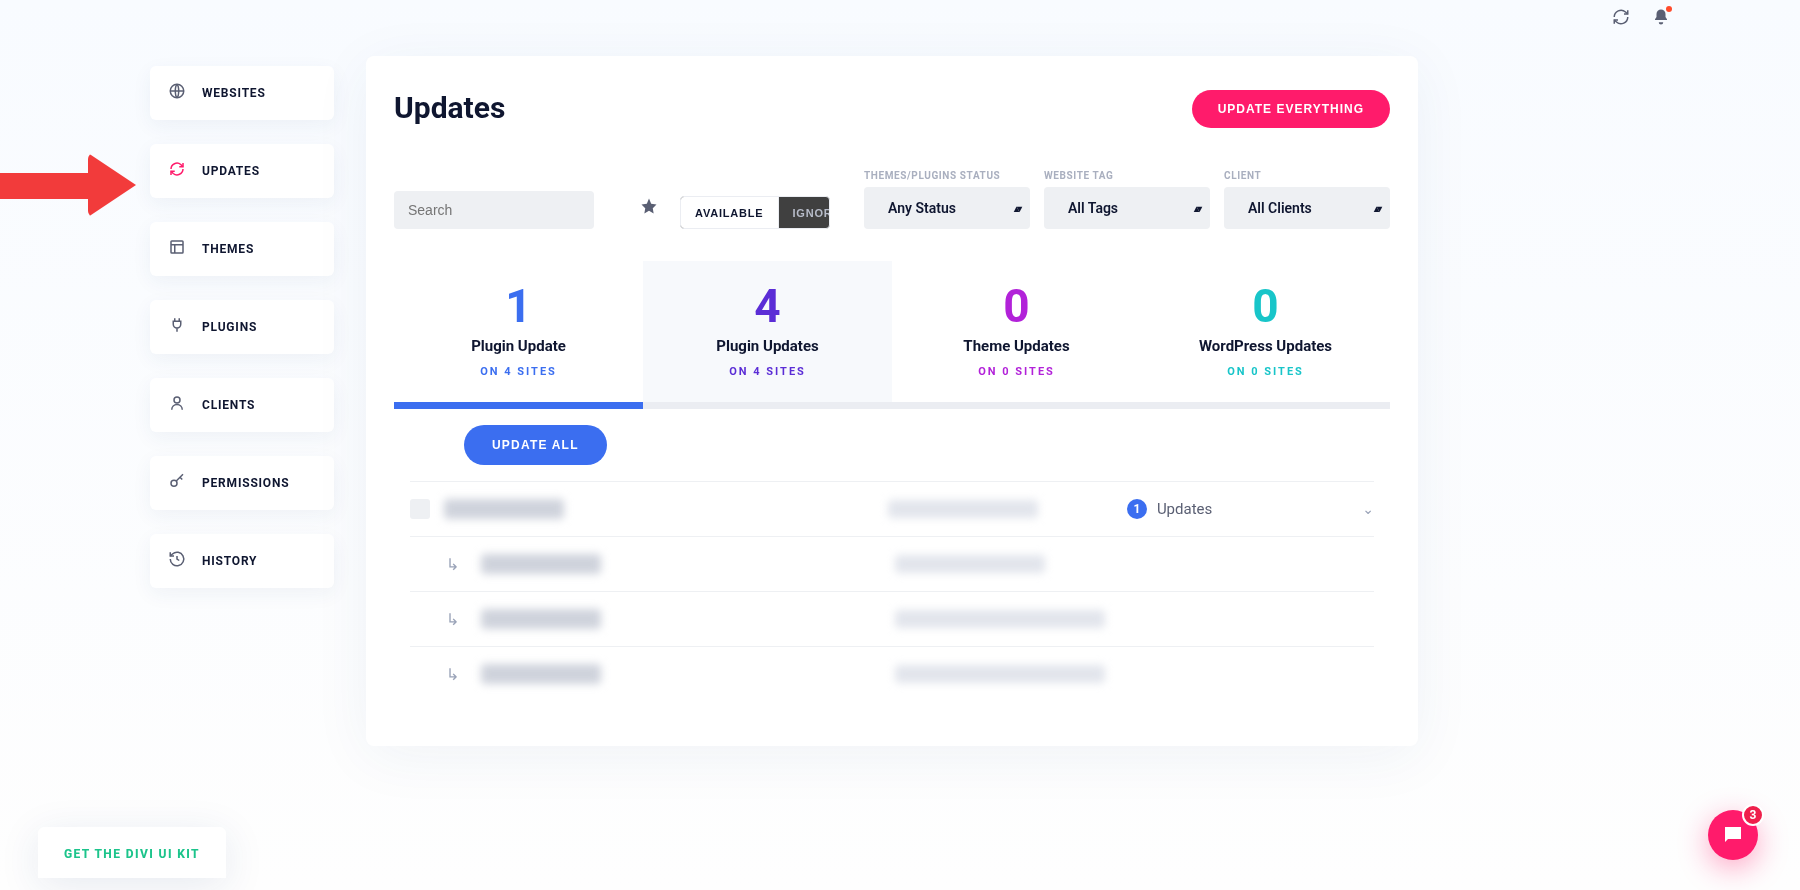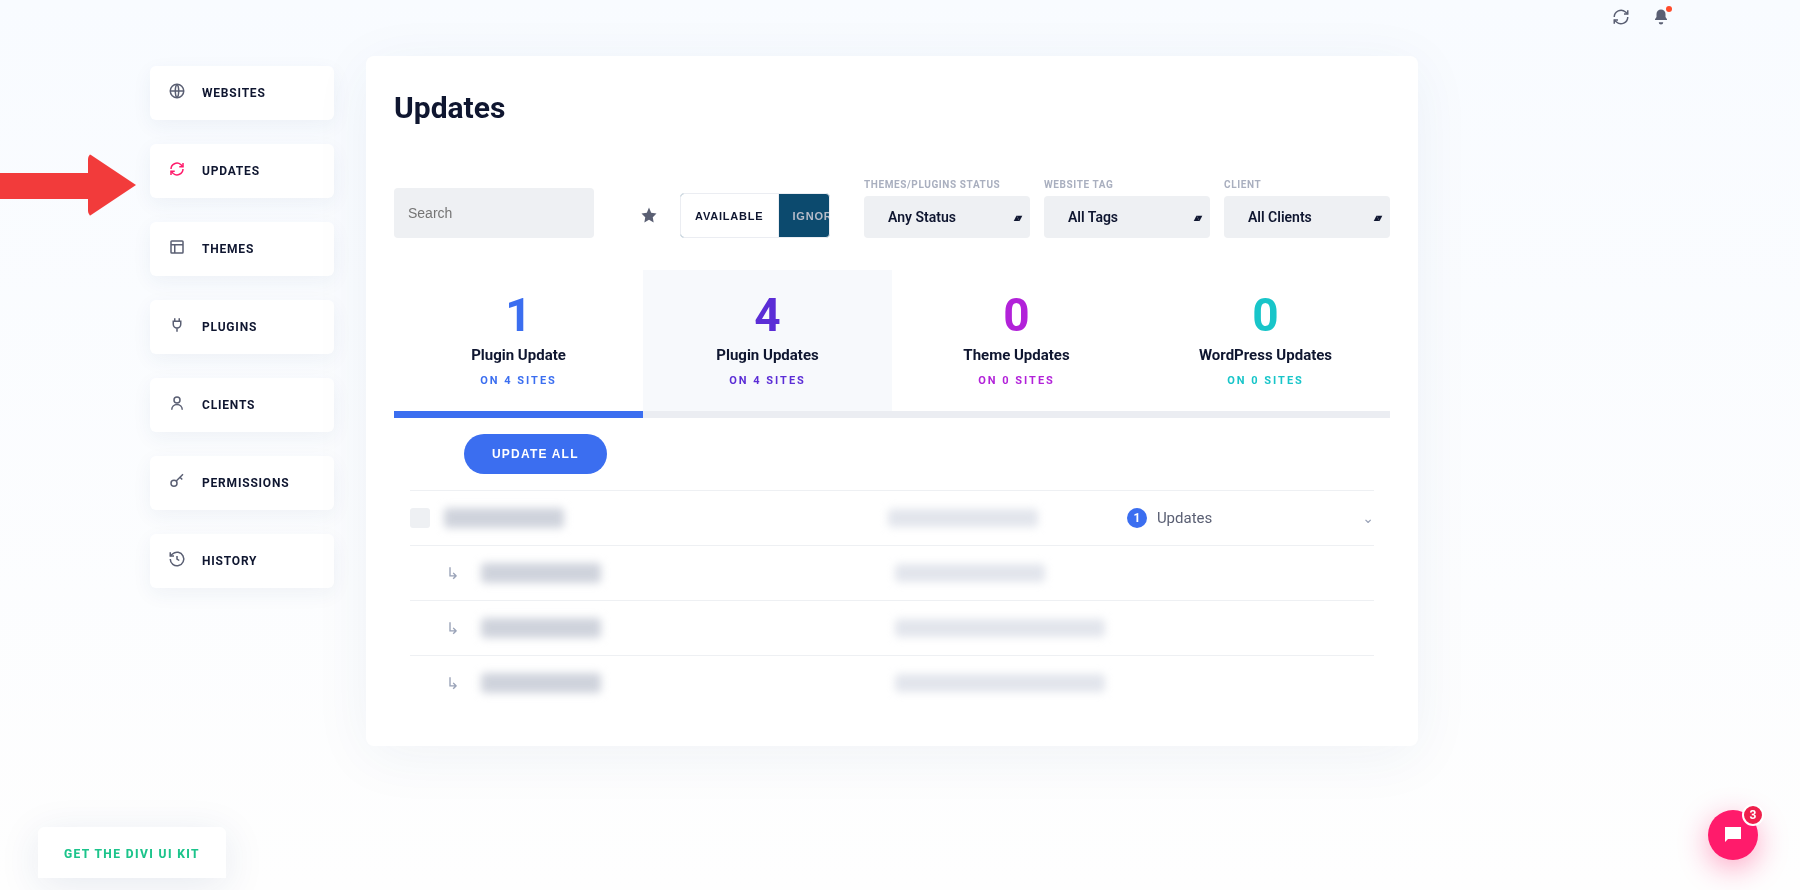--- a/index.html
+++ b/index.html
@@ -121,33 +121,33 @@
   .filters-row {
     margin-top: 20px;
     display: flex;
     align-items: flex-end;
     gap: 14px;
   }
   .search-box {
     background: #eef0f3;
     border: none;
     border-radius: 4px;
-    height: 50px;
+    height: 38px;
     padding: 0 14px;
     font-size: 14px;
     color: #6b7280;
     width: 200px;
   }
   .star-ic { color: #5a5f73; margin: 0 8px 10px 32px; }
   .seg {
     display: flex;
-    background: #0c4a6e;
+    background: #404040;
     border: 1px solid #ebedf2;
     border-radius: 4px;
-    height: 45px;
+    height: 33px;
     overflow: hidden;
     margin-top: 48px;
   }
   .seg button {
     border: none;
     background: transparent;
     padding: 0 14px;
     font-size: 11px;
     font-weight: 700;
     letter-spacing: 0.8px;
@@ -422,20 +422,21 @@
           <path d="M3 3v5h5M12 8v4l3 2"></path>
         </svg>
     </span>
     <span class="lbl">HISTORY</span>
   </div>
 </div>
 
 <div class="panel">
   <div class="panel-head">
     <h1 class="page-title">Updates</h1>
+    <button class="btn-pink">UPDATE EVERYTHING</button>
   </div>
 
   <div class="filters-row">
     <input class="search-box" placeholder="Search" style="">
     <span class="star-ic">
       <svg width="18" height="18" viewBox="0 0 24 24" fill="#5a5f73">
           <path d="M12 2l2.9 6.9L22 10l-5 4.9L18.2 22 12 18.3 5.8 22 7 14.9 2 10l7.1-1.1z"></path>
         </svg>
     </span>
     <div class="seg">

